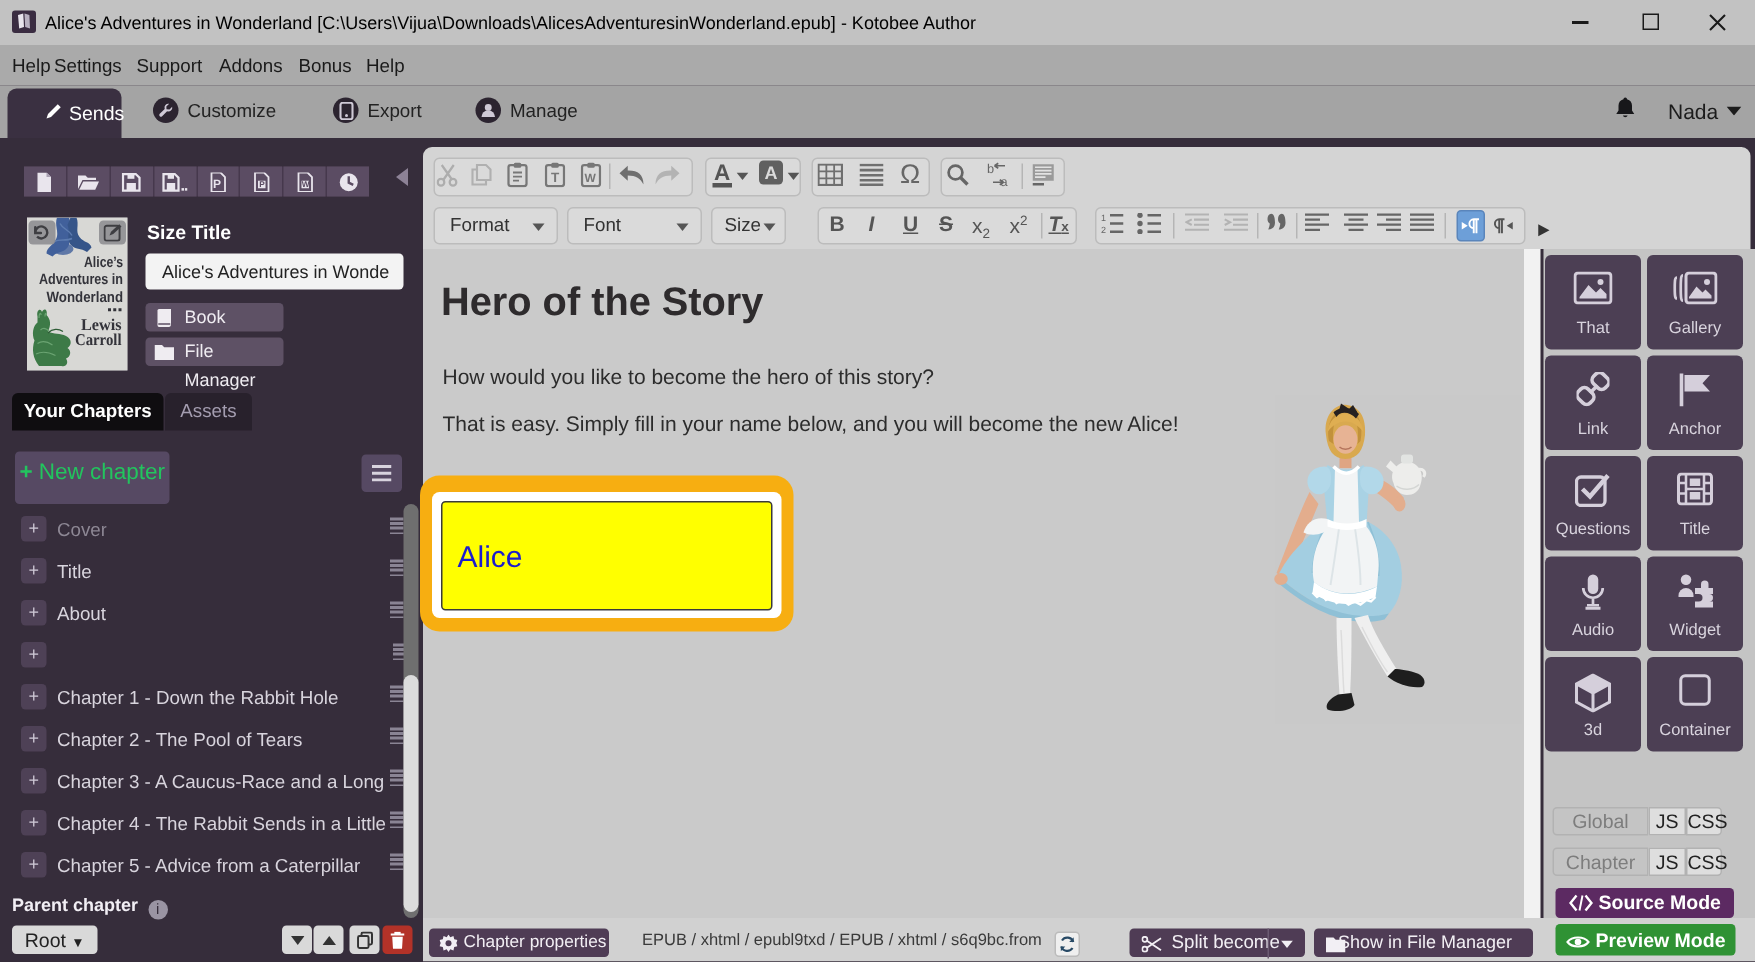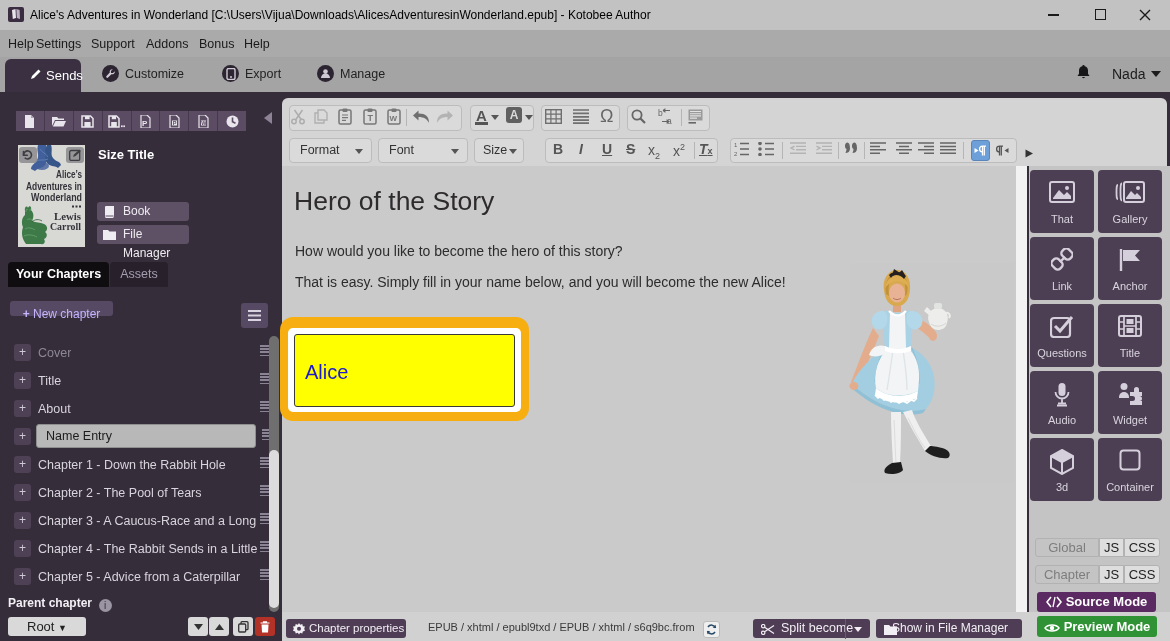--- a/index.html
+++ b/index.html
@@ -18,58 +18,58 @@
 #sidebar{left:0;top:92px;width:282px;height:549px;background:#362d3b}
 #sbtoolbar{left:16px;top:19px;width:230px;height:20px;background:#46384d;display:flex;gap:1px}
 .sbtb{flex:1;background:#5b4c63;display:flex;align-items:center;justify-content:center}
 #collapse{left:264px;top:20px;width:0;height:0;border:6px solid transparent;border-right:8px solid #8d8296;border-left:0}
 #cover{left:18px;top:53px;width:67px;height:102px;background:#dcdcda;overflow:hidden}
 #booktitlelbl{left:98px;top:55px;color:#fff;font-weight:bold;font-size:13px}
 #titleinput{left:97px;top:77px;width:172px;height:24px;background:#f3f3f3;border-radius:3px;color:#222;font-size:12px;line-height:24px;padding-left:11px;white-space:nowrap;overflow:hidden}
 .mgrbtn{position:absolute;left:97px;width:92px;height:19px;background:#5e5165;border-radius:3px;color:#efecf1;font-size:12px;line-height:19px;padding-left:26px}
 #tabchapters{left:8px;top:170px;width:101px;height:25px;background:#0f0d10;border-radius:4px 4px 0 0;color:#fff;font-weight:bold;font-size:12.5px;text-align:center;line-height:25px}
 #tabassets{left:110px;top:170px;width:58px;height:25px;background:#28212c;border-radius:4px 4px 0 0;color:#a49db0;font-size:12.5px;text-align:center;line-height:25px}
-#newchap{left:10px;top:209px;width:103px;height:15px;background:#564963;border-radius:3px;color:#c4b5fd;font-size:12px;line-height:27px;text-align:center}
+#newchap{left:10px;top:209px;width:103px;height:35px;background:#564963;border-radius:3px;color:#22c55e;font-size:15px;line-height:27px;text-align:center}
 #hambtn{left:241px;top:211px;width:27px;height:25px;background:#564963;border-radius:3px}
 .chrow{position:absolute;left:0;width:270px;height:24px}
 .plusbtn{position:absolute;left:14px;top:0;width:17px;height:17px;background:#4e4156;border-radius:3px;color:#cfc9d6;font-size:12px;text-align:center;line-height:16px}
 .chname{position:absolute;left:38px;top:2px;font-size:12.5px;color:#d8d4dd;white-space:nowrap;max-width:220px;overflow:hidden}
 .draghandle{position:absolute;left:260px;top:1px;width:9px}
 .draghandle div{height:1.6px;background:#8a8494;margin-bottom:1.6px}
 #nameentry{position:absolute;left:36px;top:-4px;width:220px;height:24px;background:#b8b8b8;border-radius:3px;border:1px solid #8f8f8f;color:#1c1c1c;font-size:12.5px;line-height:22px;padding-left:9px}
 #sbscroll{left:269px;top:244px;width:10px;height:276px;background:#6f6f6f;border-radius:5px}
 #sbthumb{left:269px;top:358px;width:10px;height:158px;background:#dcdcdc;border-radius:5px}
 #parentlbl{left:8px;top:504px;color:#f2eff5;font-weight:bold;font-size:12px}
-#rootbtn{left:8px;top:525px;width:78px;height:19px;background:#d9d9d9;border-radius:3px;color:#222;font-size:13px;line-height:19px;text-align:center}
+#rootbtn{left:8px;top:525px;width:57px;height:19px;background:#d9d9d9;border-radius:3px;color:#222;font-size:13px;line-height:19px;text-align:center}
 .smbtn{position:absolute;top:525px;width:20px;height:19px;background:#d9d9d9;border-radius:3px;display:flex;align-items:center;justify-content:center}
 #trashbtn{left:255px;top:525px;width:20px;height:19px;background:#b33228;border-radius:3px;display:flex;align-items:center;justify-content:center}
 #toolbar{left:282px;top:98px;width:885px;height:68px;background:#d4d4d4;border-radius:6px 6px 0 0}
 .tgroup{position:absolute;background:#dadada;border:1px solid #bcbcbc;border-radius:4px;height:26px;top:7px}
 .tgroup2{position:absolute;background:#dadada;border:1px solid #bcbcbc;border-radius:4px;height:25px;top:40px}
 .ticon{position:absolute;top:3px}
 .tsep{position:absolute;top:11px;width:1px;height:17px;background:#b5b5b5}
 .ddbox{position:absolute;top:40px;height:25px;background:#dadada;border:1px solid #bcbcbc;border-radius:4px;color:#333;font-size:12.5px;line-height:23px;padding-left:10px}
 .ddcaret{position:absolute;right:8px;top:10px;width:0;height:0;border:4px solid transparent;border-top:5px solid #555;border-bottom:0}
 .btxt{position:absolute;top:3px;color:#555;font-weight:bold;font-size:14px}
 #content{left:282px;top:166px;width:734px;height:446px;background:#cacaca}
 #escroll{left:1016px;top:166px;width:11px;height:446px;background:#f2f2f2}
-#heading{left:294px;top:186px;font-size:26.5px;font-weight:normal;color:#2e2b2d}
+#heading{left:294px;top:186px;font-size:26.5px;font-weight:bold;color:#2e2b2d}
 .para{position:absolute;left:295px;font-size:14px;color:#2c2c2c}
 #orangebox{left:280px;top:317px;width:249px;height:104px;background:#f7ae11;border-radius:13px}
 #whitebox{left:288px;top:328px;width:233px;height:84px;background:#fff;border-radius:5px}
 #yellowbox{left:294px;top:334px;width:221px;height:73px;background:#ff0;border:1px solid #3a3a3a;border-radius:3px}
 #alicetext{left:305px;top:361px;font-size:20px;color:#1c1ccd}
 #rpanel{left:1029px;top:166px;width:141px;height:446px;background:#c4c4c4}
 .pbtn{position:absolute;width:64px;height:63px;background:#4c3f54;border-radius:4px;color:#d9d4de;font-size:11px;text-align:center}
 .pbtn .lbl{position:absolute;bottom:8px;width:100%}
 .pbtn svg{position:absolute;left:50%;transform:translateX(-50%);top:11px}
 .segrow{position:absolute;left:1035px;width:125px;height:19px;font-size:13px}
 .seglbl{position:absolute;left:0;top:0;width:64px;height:19px;border:1px solid #b2b2b2;border-radius:3px 0 0 3px;color:#7d7d7d;text-align:center;line-height:18px}
 .segjs{position:absolute;left:64px;top:0;width:25px;height:19px;background:#dedede;border:1px solid #b2b2b2;color:#222;text-align:center;line-height:18px}
-.segcss{position:absolute;left:89px;top:0;width:36px;height:19px;background:#dedede;border:1px solid #b2b2b2;border-radius:0 3px 3px 0;color:#222;text-align:center;line-height:18px}
+.segcss{position:absolute;left:89px;top:0;width:24px;height:19px;background:#dedede;border:1px solid #b2b2b2;border-radius:0 3px 3px 0;color:#222;text-align:center;line-height:18px}
 #srcmode{left:1037px;top:592px;width:119px;height:20px;background:#5c2a62;border-radius:3px;color:#fff;font-size:13px;font-weight:bold;text-align:center;line-height:20px;z-index:5}
 #prevmode{left:1037px;top:616px;width:120px;height:21px;background:#2f9234;border-radius:3px;color:#fff;font-size:13px;font-weight:bold;text-align:center;line-height:21px;z-index:5}
 #bottombar{left:282px;top:612px;width:888px;height:29px;background:#d1d1d1}
 .bbbtn{position:absolute;top:619px;height:19px;background:#4f3c55;border-radius:3px;color:#f2eff4;font-size:12.5px;line-height:19px;z-index:2;white-space:nowrap}
 #crumb{left:428px;top:621px;font-size:11px;color:#3a3a3a;z-index:2}
 #refreshbtn{left:703px;top:621px;width:17px;height:17px;background:#efefef;border:1px solid #bbb;border-radius:3px;z-index:2}
 </style></head>
 <body>
 <div class="abs" id="titlebar"></div>
 <div class="abs" id="appicon">
@@ -202,20 +202,21 @@
         <path d="M2.5 2.5 V6.3 H6.3" fill="none" stroke="#2e2e33" stroke-width="1.6" stroke-linecap="round"></path>
       </svg>
     </div>
   <div class="abs" style="left:66px;top:55px;width:18px;height:16px;background:#8f8f93;border-radius:3px;opacity:0.9">
       <svg style="margin:2px 0 0 2.5px" width="13" height="12" viewBox="0 0 13 12">
         <rect x="0.7" y="1.5" width="10" height="10" rx="1.5" fill="none" stroke="#2e2e33" stroke-width="1.3"></rect>
         <path d="M4 8 L5 5.5 L10.5 0.5 L12 2 L6.5 7 Z" fill="#2e2e33"></path>
       </svg>
     </div>
   <div class="abs" id="booktitlelbl">Size Title</div>
+  <div class="abs" id="titleinput">Alice's Adventures in Wonde</div>
   <div class="mgrbtn" style="top:110px"><svg style="position:absolute;left:7px;top:3.5px" width="11" height="12" viewBox="0 0 11 12">
         <path d="M1 1 Q1 0 2 0 H10 V10 Q10 12 8.5 12 H2 Q1 11.8 1 10.8 Z" fill="#efecf1"></path>
         <path d="M1.5 10 H9.5" stroke="#5e5165" stroke-width="1"></path>
       </svg>Book Manager</div>
   <div class="mgrbtn" style="top:133px"><svg style="position:absolute;left:6px;top:4px" width="13" height="11" viewBox="0 0 13 11">
         <path d="M0 1 H5 L6.5 2.5 H13 V11 H0 Z" fill="#efecf1"></path>
       </svg>File Manager</div>
   <div class="abs" id="tabchapters">Your Chapters</div>
   <div class="abs" id="tabassets">Assets</div>
   <div class="abs" id="newchap"><b>+</b> New chapter</div>
@@ -249,21 +250,20 @@
       <div class="chname">About</div>
       <div class="draghandle">
         <div></div>
         <div></div>
         <div></div>
         <div></div>
       </div>
     </div>
   <div class="chrow" style="top:336px">
       <div class="plusbtn">+</div>
-      <div id="nameentry">Name Entry</div>
       <div class="draghandle" style="left:262px">
         <div></div>
         <div></div>
         <div></div>
         <div></div>
       </div>
     </div>
   <div class="chrow" style="top:364px">
       <div class="plusbtn">+</div>
       <div class="chname">Chapter 1 - Down the Rabbit Hole</div>

